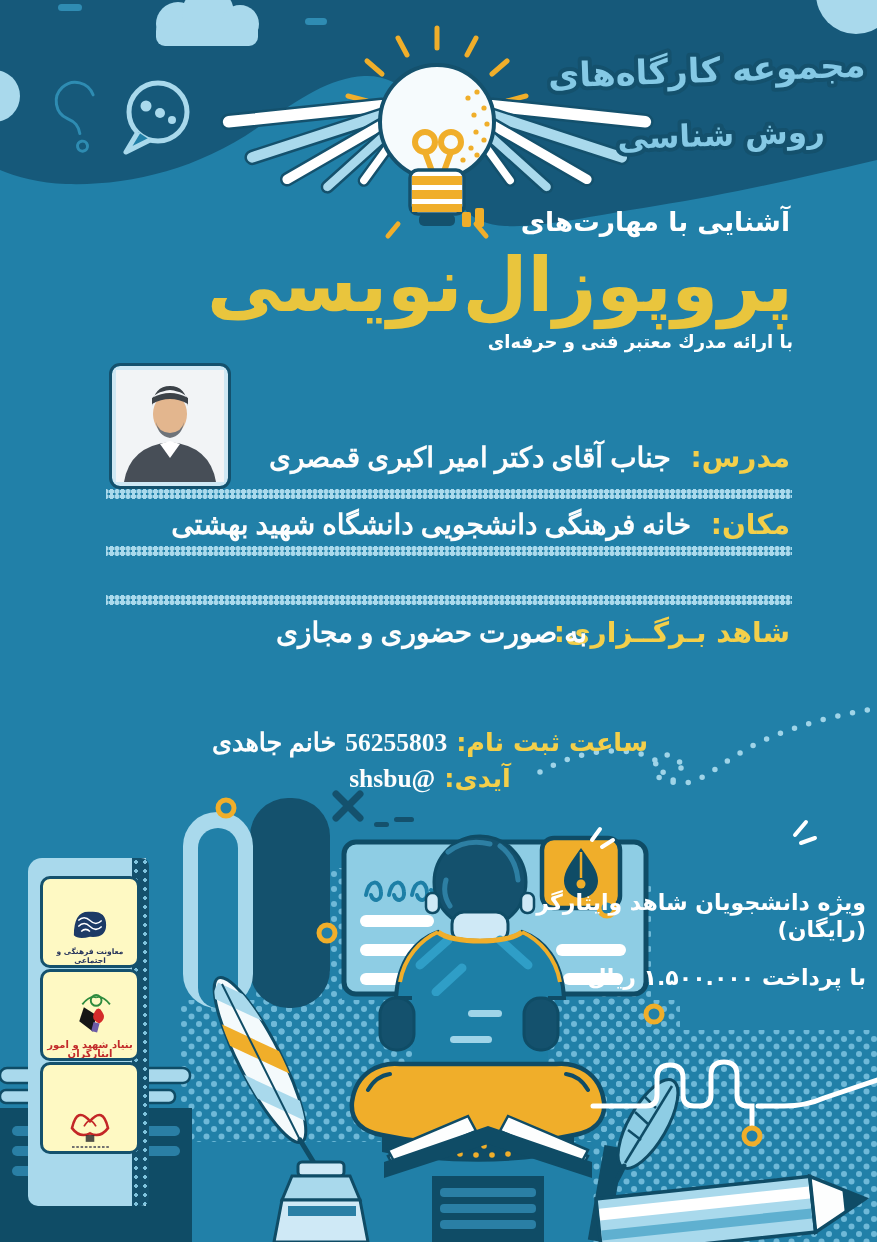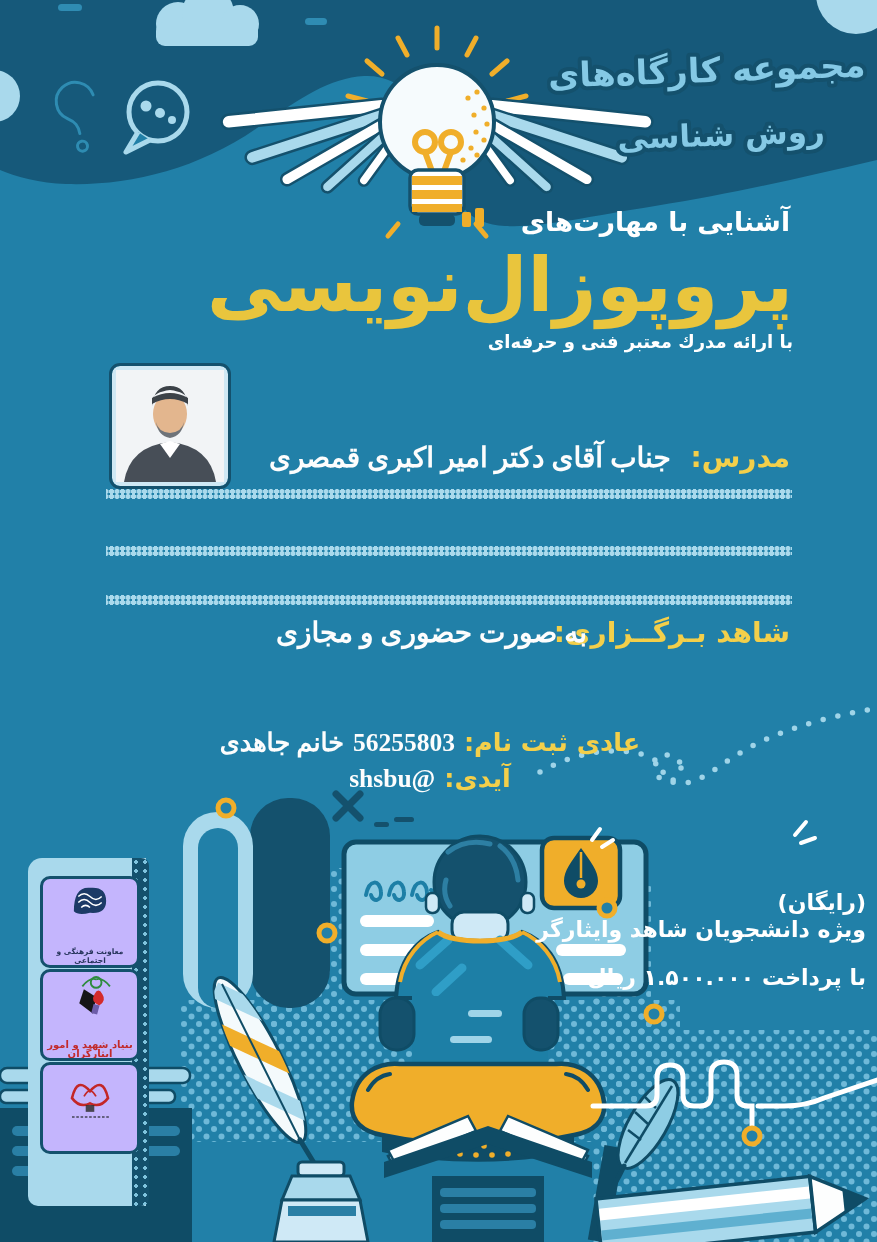--- a/index.html
+++ b/index.html
@@ -32,22 +32,22 @@
   }
   .centerline{left:140px;width:580px;text-align:center;font-size:25.5px;font-weight:bold;direction:rtl;}
   .fees{right:11px;top:889px;text-align:right;direction:rtl;font-size:22px;font-weight:bold;color:#fff;line-height:27px;white-space:nowrap;}
   .fees .gap{height:21px;}
   .logo-strip{position:absolute;left:28px;top:858px;width:118px;height:348px;z-index:3;background:#a9d9ec;border-radius:14px 0 0 10px;}
   .logo-dotcol{
     position:absolute;left:132px;top:858px;width:17px;height:348px;z-index:3;background:#14516d;border-radius:0 8px 8px 0;
     background-image:radial-gradient(2px 2px at 4px 4px,#7fc3dd 97%,transparent 100%);background-size:9px 9px;
   }
   .logo-box{
-    position:absolute;left:40px;width:94px;height:86px;z-index:4;background:#c4b5fd;
-    border:3px solid #14516d;border-radius:10px;display:flex;flex-direction:column;align-items:center;justify-content:space-between;overflow:hidden;
+    position:absolute;left:40px;width:94px;height:86px;z-index:4;background:#fef9c3;
+    border:3px solid #14516d;border-radius:10px;display:flex;flex-direction:column;align-items:center;justify-content:flex-end;overflow:hidden;
   }
   .logo-cap{font-size:7.5px;font-weight:bold;color:#27355c;direction:rtl;text-align:center;line-height:9px;}
   .logo-cap.red{color:#c22a2a;font-size:10px;}
 </style>
 </head>
 <body>
 
 <div class="poster">
 
   <svg class="art" width="877" height="1242" viewBox="0 0 877 1242" aria-hidden="true">
@@ -311,44 +311,48 @@
       <path d="M40,52 Q42,66 54,68 Q66,66 68,52 Q66,62 54,63 Q42,62 40,52 Z" fill="#6e7379"></path>
     </svg>
   </div>
 
   <div class="txt inforow" style="top:441px">
     <span class="ylw">مدرس:</span>
     <span class="wht">جناب آقای دکتر امیر اکبری قمصری</span>
   </div>
   <div class="sep" style="top:489px"></div>
 
+  <div class="txt inforow" style="top:508px">
+    <span class="ylw">مکان:</span>
+    <span class="wht">خانه فرهنگی دانشجویی دانشگاه شهید بهشتی</span>
+  </div>
   <div class="sep" style="top:546px"></div>
 
   <div class="sep" style="top:595px"></div>
 
   <div class="txt inforow" style="top:616px">
     <span class="ylw">شاهد بـرگــزاری:</span>
   </div>
   <div class="txt" dir="rtl" style="right:290px;top:616px;font-size:28px;font-weight:bold;">
     <span class="wht">به صورت حضوری و مجازی</span>
   </div>
 
   <div class="txt centerline" style="top:727px">
-    <span class="ylw">عادی ثبت نام:</span>
+    <span class="ylw">ساعت ثبت نام:</span>
     <span class="wht">56255803</span>
     <span class="wht">خانم جاهدی</span>
   </div>
   <div class="txt centerline" style="top:763px">
     <span class="ylw">آیدی:</span>
     <span class="wht">@shsbu</span>
   </div>
 
   <div class="txt fees">
+    <div>ویژه دانشجویان شاهد وایثارگر</div>
     <div>(رایگان)</div>
-    <div>ویژه دانشجویان شاهد وایثارگر</div>
     <div class="gap"></div>
     <div>با پرداخت ۱.۵۰۰.۰۰۰ ریال</div>
   </div>
 
   <div class="logo-strip"></div>
   <div class="logo-dotcol"></div>
 
   <div class="logo-box" style="top:876px">
     <svg width="44" height="44" viewBox="0 0 60 60">
       <path d="M8,44 Q8,10 30,12 Q52,10 52,30 Q52,48 30,46 Q14,50 8,44 Z" fill="#1c3a66"></path>

